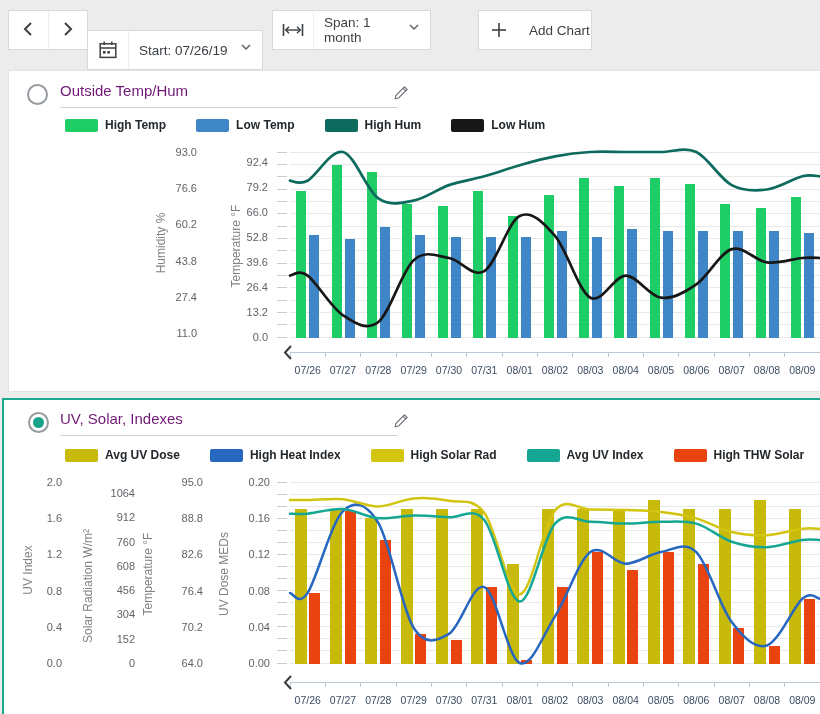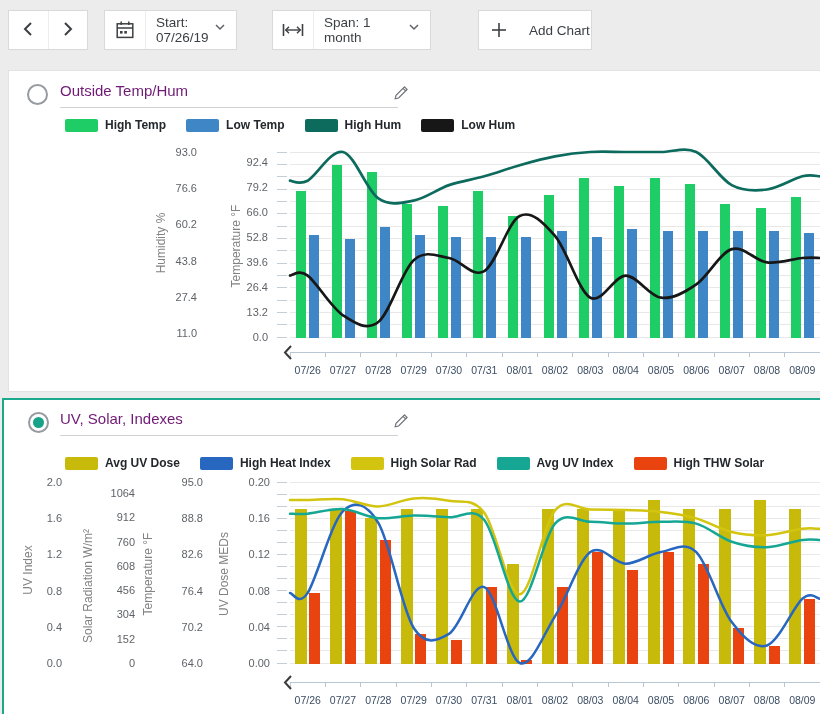--- a/index.html
+++ b/index.html
@@ -5,41 +5,41 @@
   html,body{margin:0;padding:0;}
   body{
     width:820px;height:714px;overflow:hidden;position:relative;
     background:#ececec;font-family:"Liberation Sans",sans-serif;
     -webkit-font-smoothing:antialiased;
   }
   
   .tgroup{position:absolute;top:10px;height:40px;background:#fff;border:1px solid #d9d9d9;
     display:flex;align-items:center;box-sizing:border-box;}
   #grp-nav{left:8px;width:80px;}
-  #grp-start{left:104px;width:133px;}
+  #grp-start{left:87px;width:176px;margin-top:20px;}
   #grp-span{left:272px;width:159px;}
   #grp-add{left:478px;width:114px;cursor:pointer;}
   .tbtn{width:39px;height:100%;display:flex;align-items:center;justify-content:center;
     background:none;border:none;padding:0;cursor:pointer;}
   .vdiv{width:1px;height:100%;background:#ededed;}
   .ticon{width:40px;display:flex;align-items:center;justify-content:center;}
   .tlabel{font-size:13.5px;color:#3a3f44;margin-left:10px;flex:1;}
   .ddico{margin-right:10px;margin-top:-8px;}
   
   .card{position:absolute;background:#fff;box-sizing:border-box;}
   #card1{left:8px;top:70px;width:822px;height:322px;border:1px solid #e3e3e3;}
   #card2{left:2px;top:398px;width:828px;height:332px;border:2px solid #1aa98c;}
   .radio{position:absolute;width:21px;height:21px;border:2px solid #969ba1;border-radius:50%;
     box-sizing:border-box;background:#fff;cursor:pointer;}
   .radio.sel::after{content:'';display:block;width:11px;height:11px;border-radius:50%;
     background:#17a38a;margin:3px;}
   .title-wrap{position:absolute;width:338px;border-bottom:1px solid #d2d2d2;padding-bottom:7px;cursor:text;}
   .chart-title{font-size:15px;color:#701a75;white-space:nowrap;}
   .pencil{position:absolute;cursor:pointer;}
-  .legend{position:absolute;display:flex;gap:20px;}
+  .legend{position:absolute;display:flex;gap:30px;}
   .litem{display:flex;align-items:center;gap:7px;font-size:12px;font-weight:700;color:#23282d;cursor:pointer;}
   .lswatch{width:33px;height:13px;border-radius:2px;flex:none;}
   .chart-svg{position:absolute;}
   svg text{font-family:"Liberation Sans",sans-serif;}
 </style>
 </head>
 <body>
 
 <div class="tgroup" id="grp-nav">
   <button class="tbtn">
@@ -264,21 +264,21 @@
 <div class="card" id="card2">
   <div class="radio sel" style="left:24px;top:12px;"></div>
   <div class="title-wrap" style="left:56px;top:10px;">
     <span class="chart-title">UV, Solar, Indexes</span>
   </div>
   <span class="pencil" style="left:388px;top:13px;">
     <svg width="17" height="17" viewBox="0 0 16 16">
         <path d="M11.8 1.8 L14.2 4.2 L6.2 12.2 L3.0 13.0 L3.8 9.8 Z M10.4 3.2 L12.8 5.6" fill="none" stroke="#6d7278" stroke-width="1.1"></path>
       </svg>
   </span>
-  <div class="legend" id="legend2" style="left:61px;top:56px;">
+  <div class="legend" id="legend2" style="left:61px;top:48px;">
       <div class="litem">
         <span class="lswatch" style="background: rgb(200, 186, 11);"></span>
         <span>Avg UV Dose</span>
       </div>
       <div class="litem">
         <span class="lswatch" style="background: rgb(39, 103, 192);"></span>
         <span>High Heat Index</span>
       </div>
       <div class="litem">
         <span class="lswatch" style="background: rgb(211, 197, 15);"></span>

